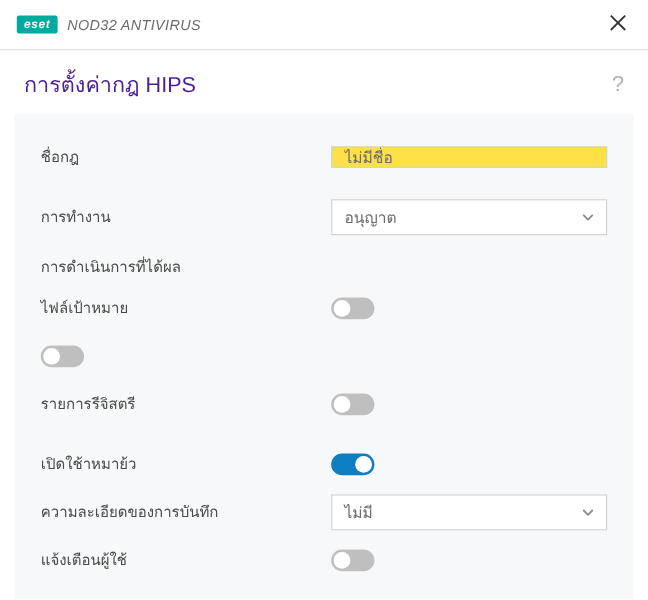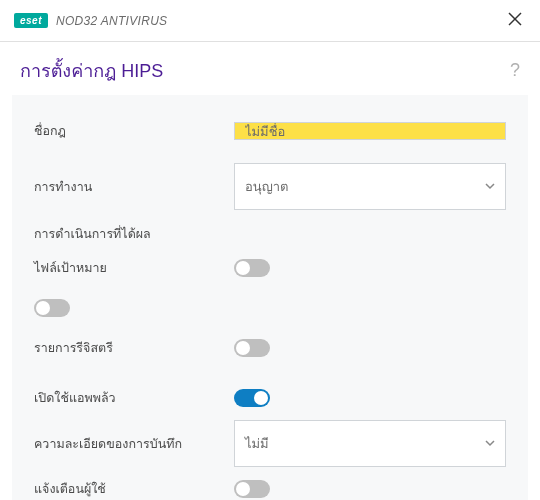--- a/index.html
+++ b/index.html
@@ -6,27 +6,27 @@
 body { font-family: "Segoe UI", Tahoma, sans-serif; font-size: 13px; color: #333; background: #fff; width: 540px; height: 500px; overflow: hidden; }
 .titlebar { display: flex; align-items: center; padding: 8px 14px; border-bottom: 1px solid #e0e0e0; font-style: italic; }
 .brand-badge { background: #00a99d; color: #fff; font-weight: bold; font-size: 10px; padding: 2px 6px; border-radius: 2px; letter-spacing: 0.5px; }
 .brand-text { color: #6b6b6b; margin-left: 8px; font-size: 12px; letter-spacing: 0.3px; }
 .close-btn { margin-left: auto; cursor: pointer; padding: 4px; }
 .close-btn svg { width: 14px; height: 14px; stroke: #333; }
 .heading-row { display: flex; align-items: center; padding: 14px 20px 10px; }
 .heading { font-size: 18px; font-weight: 400; color: #4c1d95; }
 .help-btn { margin-left: auto; color: #b0b0b0; font-size: 18px; cursor: pointer; }
 .panel { background: #f7f8f9; margin: 0 12px; padding: 18px 22px 14px; }
-.row { display: flex; align-items: center; min-height: 36px; }
+.row { display: flex; align-items: center; min-height: 36px; gap: 42px; }
 .row + .row { margin-top: 4px; }
 .label { width: 200px; color: #4a4a4a; font-size: 12.5px; }
 .section-label { color: #4a4a4a; font-size: 12.5px; margin-top: 14px; margin-bottom: 6px; }
 .control { flex: 1; }
 .input-text { width: 100%; height: 18px; padding: 4px 10px; border: 1px solid #d0d4d8; background: #fde047; font-size: 13px; color: #6b6b6b; }
-.select { position: relative; width: 100%; height: 47px; border: 1px solid #d0d4d8; background: #fff; display: flex; align-items: center; padding: 0 10px; cursor: pointer; color: #6b6b6b; font-size: 13px; }
+.select { position: relative; width: 100%; height: 30px; border: 1px solid #d0d4d8; background: #fff; display: flex; align-items: center; padding: 0 10px; cursor: pointer; color: #6b6b6b; font-size: 13px; }
 .select .chev { margin-left: auto; }
 .select .chev svg { width: 10px; height: 10px; stroke: #888; fill: none; }
 .toggle { width: 36px; height: 18px; border-radius: 9px; position: relative; cursor: pointer; }
 .toggle.off { background: #bfbfbf; }
 .toggle.on { background: #0e7ec3; }
 .toggle .knob { width: 14px; height: 14px; border-radius: 50%; background: #fff; position: absolute; top: 2px; }
 .toggle.off .knob { left: 2px; }
 .toggle.on .knob { right: 2px; }
 .gap { height: 14px; }
 </style>
@@ -96,21 +96,21 @@
     <div class="control">
       <div class="toggle off">
           <div class="knob"></div>
         </div>
     </div>
   </div>
 
   <div class="gap"></div>
 
   <div class="row">
-    <div class="label">เปิดใช้แอพพล้ว</div>
+    <div class="label">เปิดใช้าหมาย้ว</div>
     <div class="control">
       <div class="toggle on">
           <div class="knob"></div>
         </div>
     </div>
   </div>
 
   <div class="row">
     <div class="label">ความละเอียดของการบันทึก</div>
     <div class="control">

